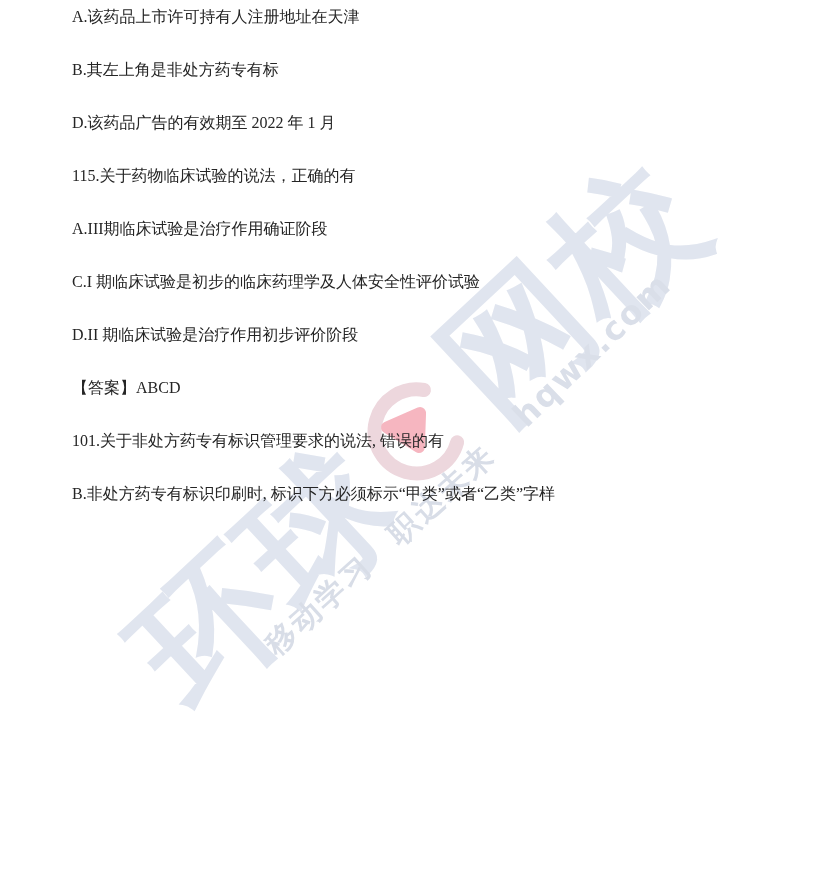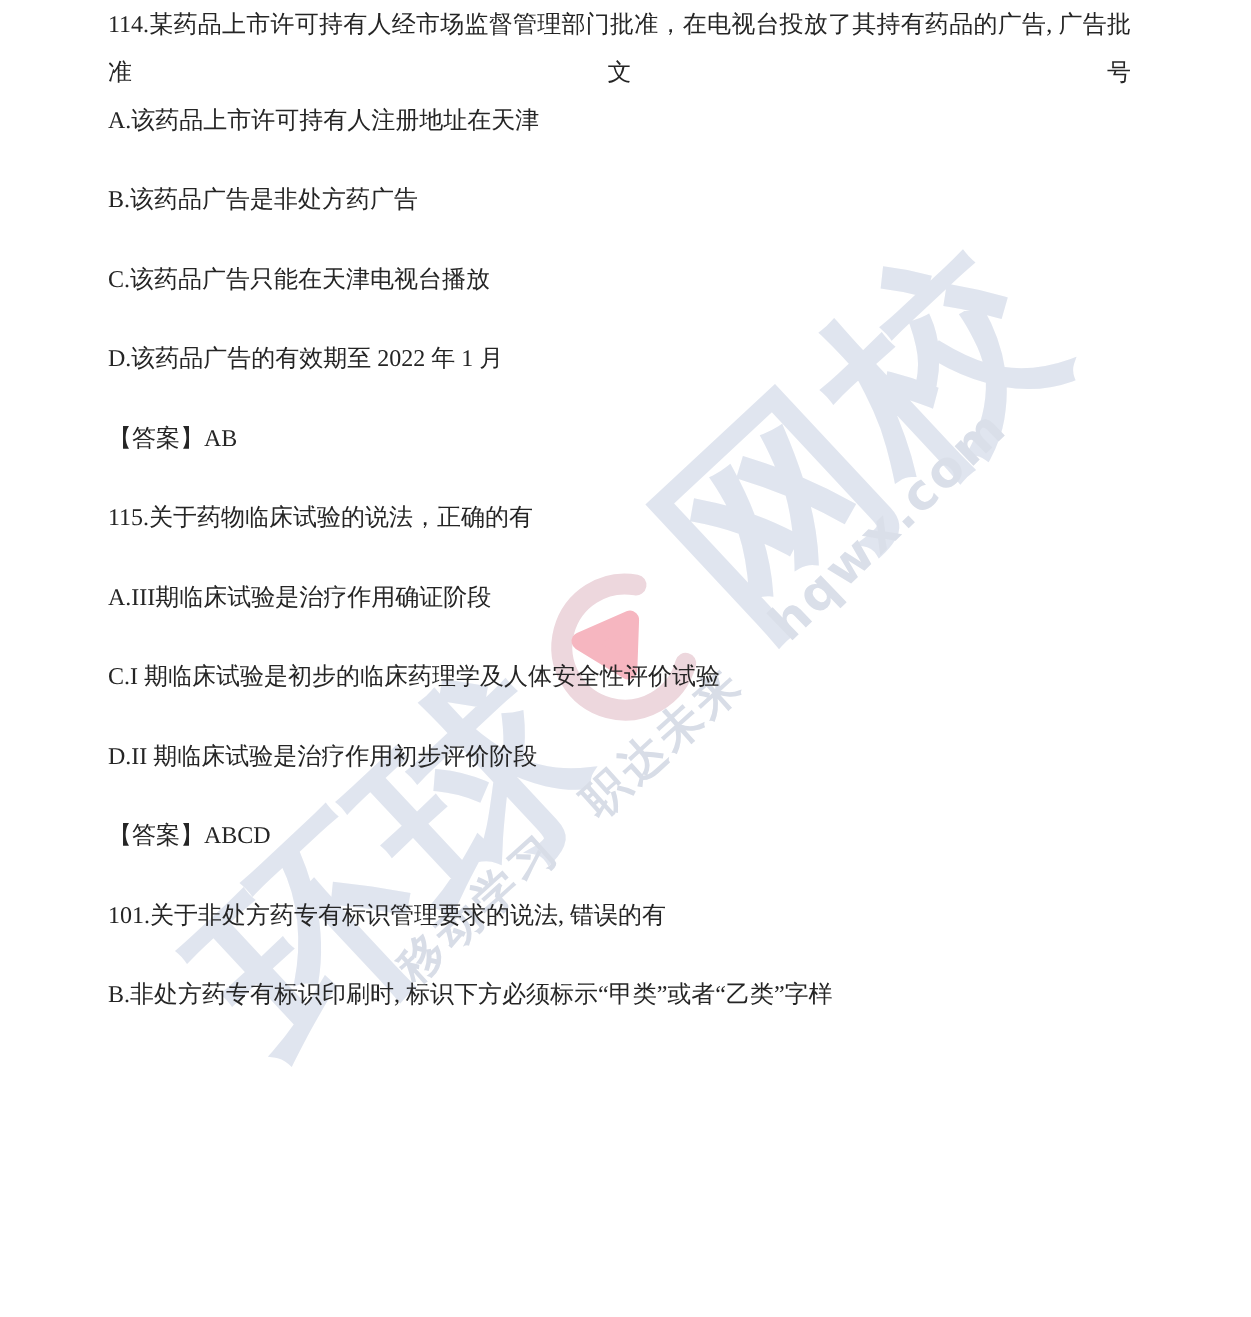--- a/index.html
+++ b/index.html
@@ -53,26 +53,23 @@
         <circle cx="56" cy="56" r="42" fill="none" stroke="#edd7dd" stroke-width="14" stroke-linecap="round" stroke-dasharray="194 70" transform="rotate(58 56 56)"></circle>
         <path d="M37 33 L71 45 L47 69 Z" fill="#f6b6c0" stroke="#f6b6c0" stroke-width="12" stroke-linejoin="round"></path>
       </svg>
       <span>网校</span>
     </div>
     <div class="wm-url">hqwx.com</div>
     <div class="wm-slogan">移动学习　职达未来</div>
   </div>
 
   <div class="content">
-    <p class="ln fill tight">114.某药品上市许可持有人经市场监督管理部门批准，在电视台投放了其持有药品的广告, 广告批准文号</p>
     <p class="ln">A.该药品上市许可持有人注册地址在天津</p>
-    <p class="ln">B.该药品广告是非处方药广告</p>
-    <p class="ln">C.该药品广告只能在天津电视台播放</p>
+    <p class="ln">B.其左上角是非处方药专有标</p>
     <p class="ln">D.该药品广告的有效期至 2022 年 1 月</p>
-    <p class="ln">【答案】AB</p>
     <p class="ln">115.关于药物临床试验的说法，正确的有</p>
     <p class="ln">A.III期临床试验是治疗作用确证阶段</p>
     <p class="ln">C.I 期临床试验是初步的临床药理学及人体安全性评价试验</p>
     <p class="ln">D.II 期临床试验是治疗作用初步评价阶段</p>
     <p class="ln">【答案】ABCD</p>
     <p class="ln">101.关于非处方药专有标识管理要求的说法, 错误的有</p>
     <p class="ln">B.非处方药专有标识印刷时, 标识下方必须标示“甲类”或者“乙类”字样</p>
 
   </div>
 

